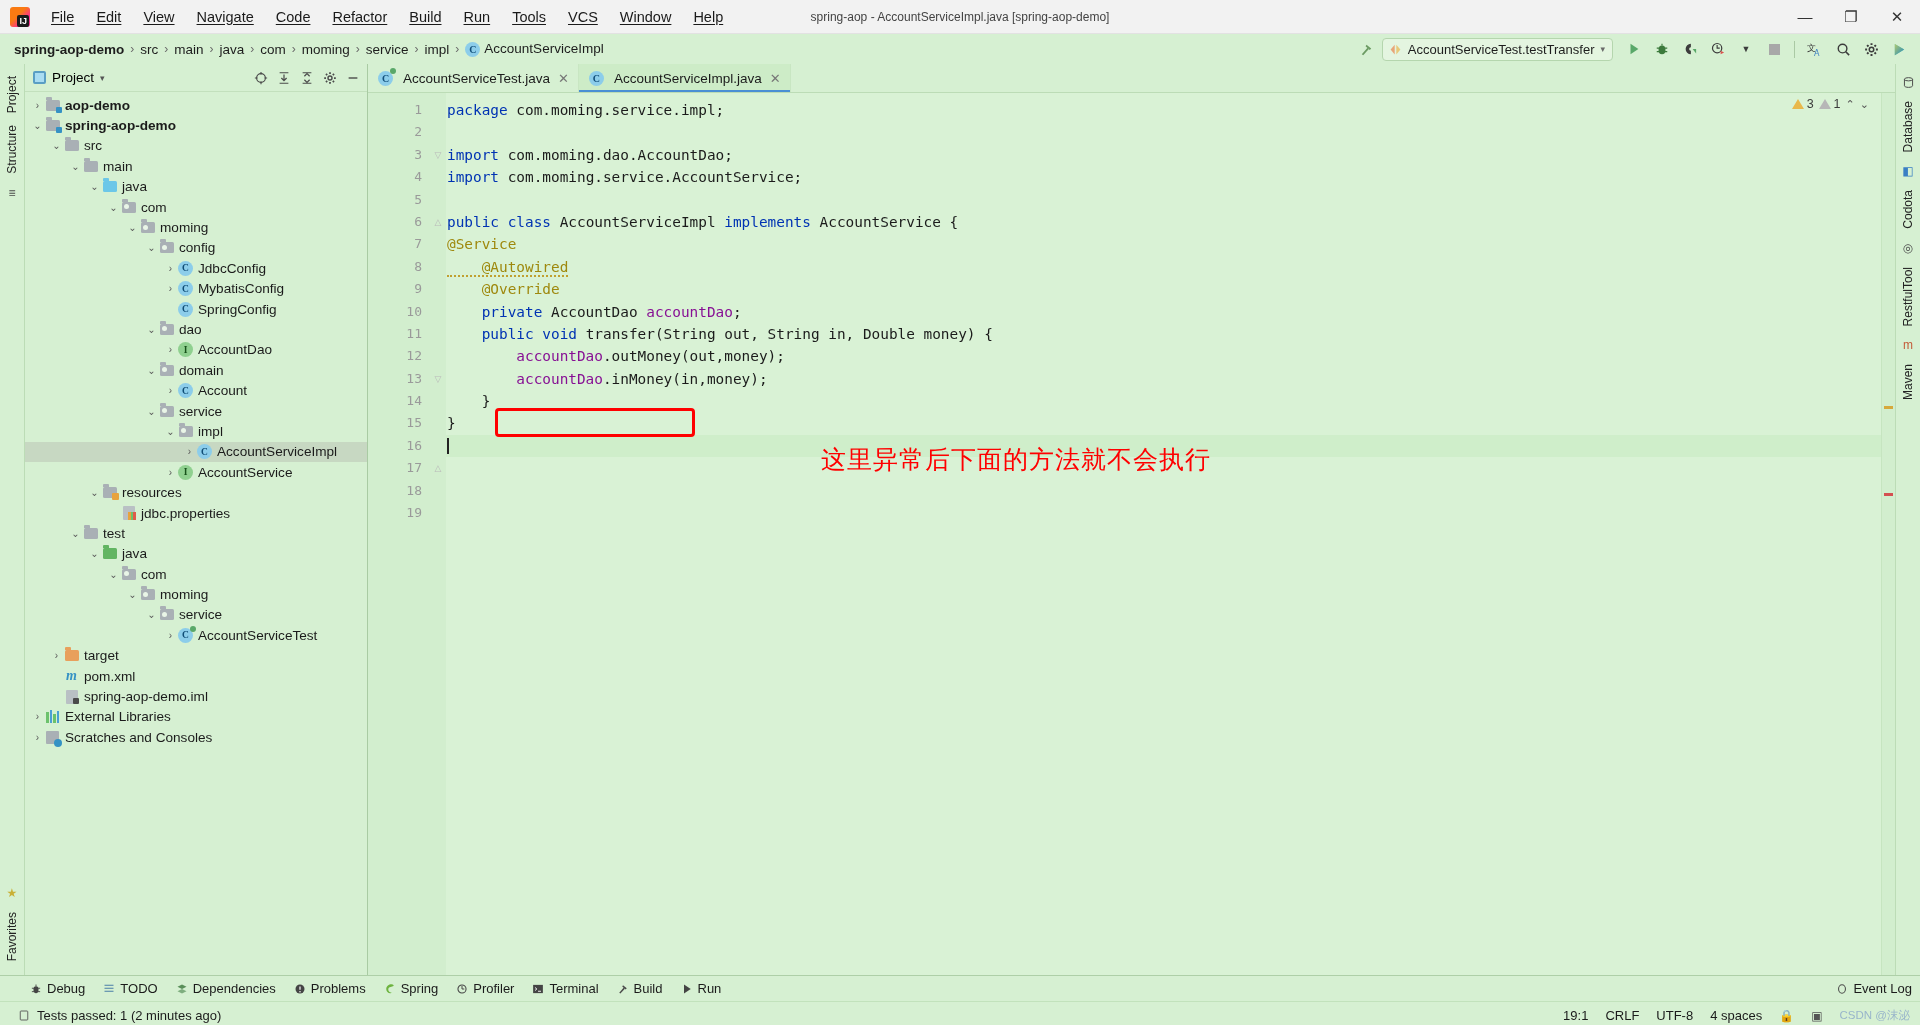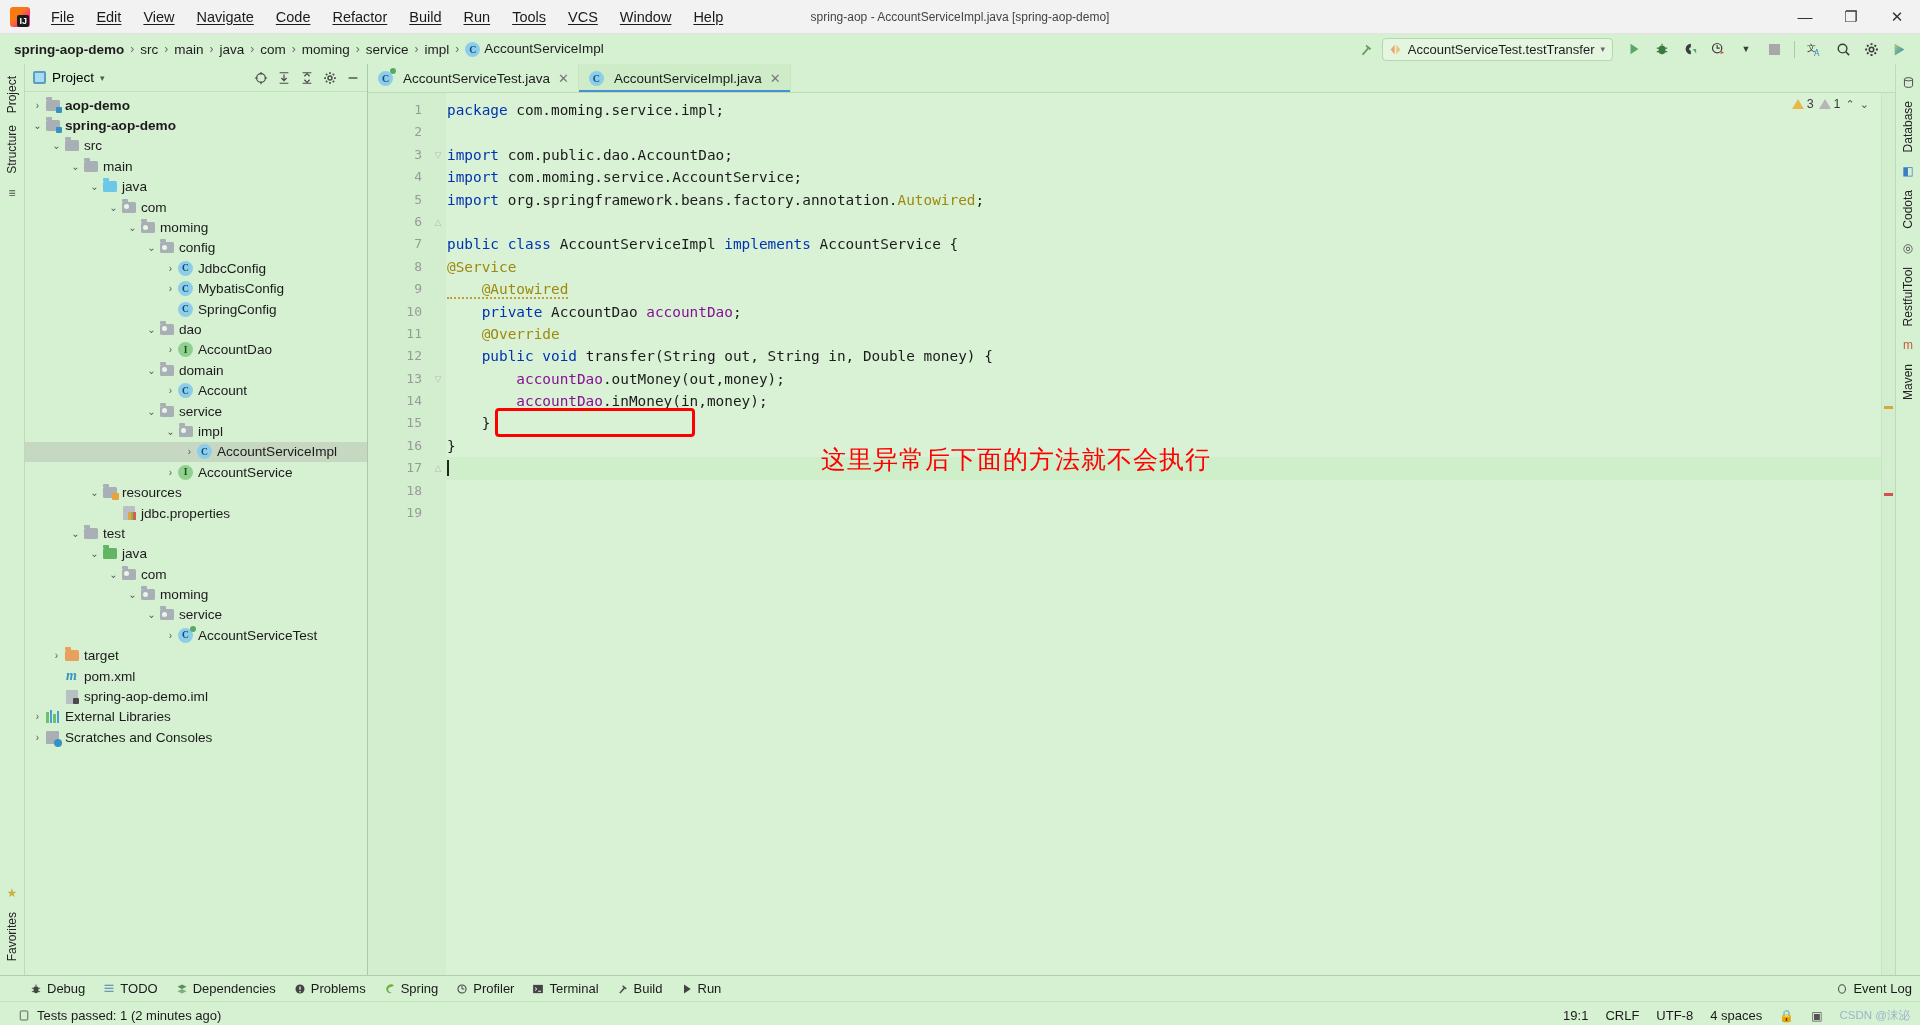--- a/index.html
+++ b/index.html
@@ -705,29 +705,28 @@
           <div class="fold"></div>
           <div class="fold">△</div>
           <div class="fold"></div>
           <div class="fold"></div>
         </div>
       <div class="code" id="code">
         <div class="redbox" id="redbox" style="top: 314.6px; left: 49px; width: 200px; height: 29px;"></div>
         <div class="cn-note" id="cnnote" style="top: 350px; left: 375px;">这里异常后下面的方法就不会执行</div>
       <div class="ln"><span class="kw">package </span><span class="typ">com.moming.service.impl;</span></div>
           <div class="ln">&nbsp;</div>
-          <div class="ln"><span class="kw">import </span><span class="typ">com.public.dao.AccountDao;</span></div>
+          <div class="ln"><span class="kw">import </span><span class="typ">com.moming.dao.AccountDao;</span></div>
           <div class="ln"><span class="kw">import </span><span class="typ">com.moming.service.AccountService;</span></div>
-          <div class="ln"><span class="kw">import </span><span class="typ">org.springframework.beans.factory.annotation.</span><span class="ann">Autowired</span><span class="typ">;</span></div>
           <div class="ln">&nbsp;</div>
           <div class="ln"><span class="kw">public </span><span class="kw">class </span><span class="typ">AccountServiceImpl </span><span class="kw">implements </span><span class="typ">AccountService {</span></div>
           <div class="ln"><span class="ann">@Service</span></div>
           <div class="ln"><span class="ann warnu">    @Autowired</span></div>
+          <div class="ln"><span class="ann">    @Override</span></div>
           <div class="ln"><span class="typ">    </span><span class="kw">private </span><span class="typ">AccountDao </span><span class="fld">accountDao</span><span class="typ">;</span></div>
-          <div class="ln"><span class="ann">    @Override</span></div>
           <div class="ln"><span class="typ">    </span><span class="kw">public </span><span class="kw">void </span><span class="mth">transfer</span><span class="typ">(String out, String in, Double money) {</span></div>
           <div class="ln"><span class="typ">        </span><span class="fld">accountDao</span><span class="typ">.outMoney(out,money);</span></div>
           <div class="ln"><span class="typ">        </span><span class="fld">accountDao</span><span class="typ">.inMoney(in,money);</span></div>
           <div class="ln"><span class="typ">    }</span></div>
           <div class="ln"><span class="typ">}</span></div>
           <div class="ln caret-line"><span class="caret"></span></div>
         </div>
 
       <div class="inspect">
         <span class="chip">

